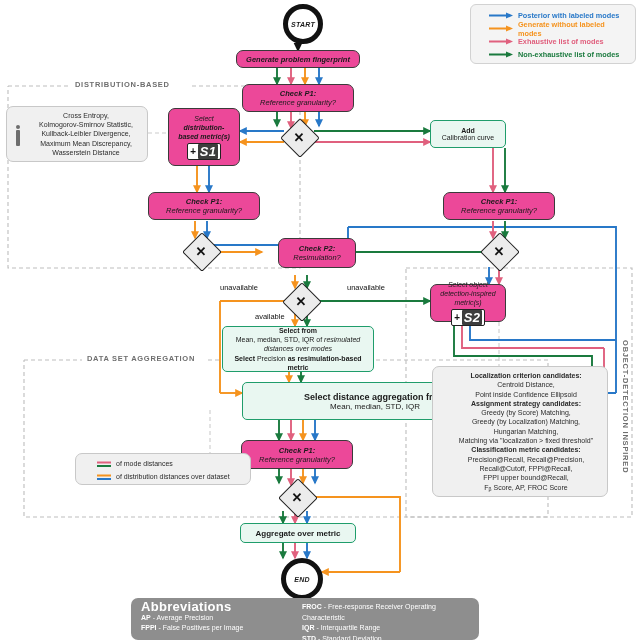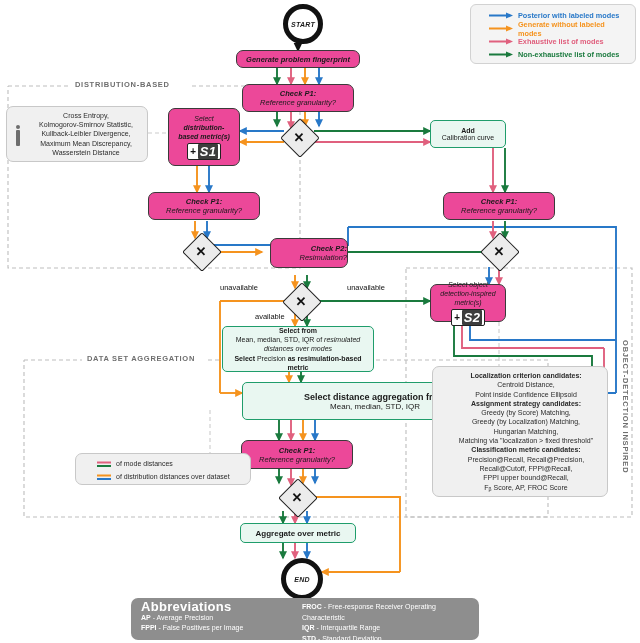--- a/index.html
+++ b/index.html
@@ -281,21 +281,21 @@
   <div class="node grey" style="left:148px;top:192px;width:112px;height:28px;">
     <span class="b" style="font-size:7.5px">Check P1:</span>
     <span style="font-size:7.5px">Reference granularity?</span>
   </div>
 
   <div class="node grey" style="left:443px;top:192px;width:112px;height:28px;">
     <span class="b" style="font-size:7.5px">Check P1:</span>
     <span style="font-size:7.5px">Reference granularity?</span>
   </div>
 
-  <div class="node grey" style="left:270px;top:238px;width:78px;height:30px;align-items:flex-end;">
+  <div class="node grey" style="left:278px;top:238px;width:78px;height:30px;">
     <span class="b" style="font-size:7.5px">Check P2:</span>
     <span style="font-size:7.5px">Resimulation?</span>
   </div>
 
   <div class="node grey" style="left:430px;top:284px;width:76px;height:38px;padding:2px;">
     <span class="ml">Select object</span>
     <span class="ml">detection-inspired</span>
     <span class="ml">metric(s)</span>
     <span class="suppl">
       <span class="box">

